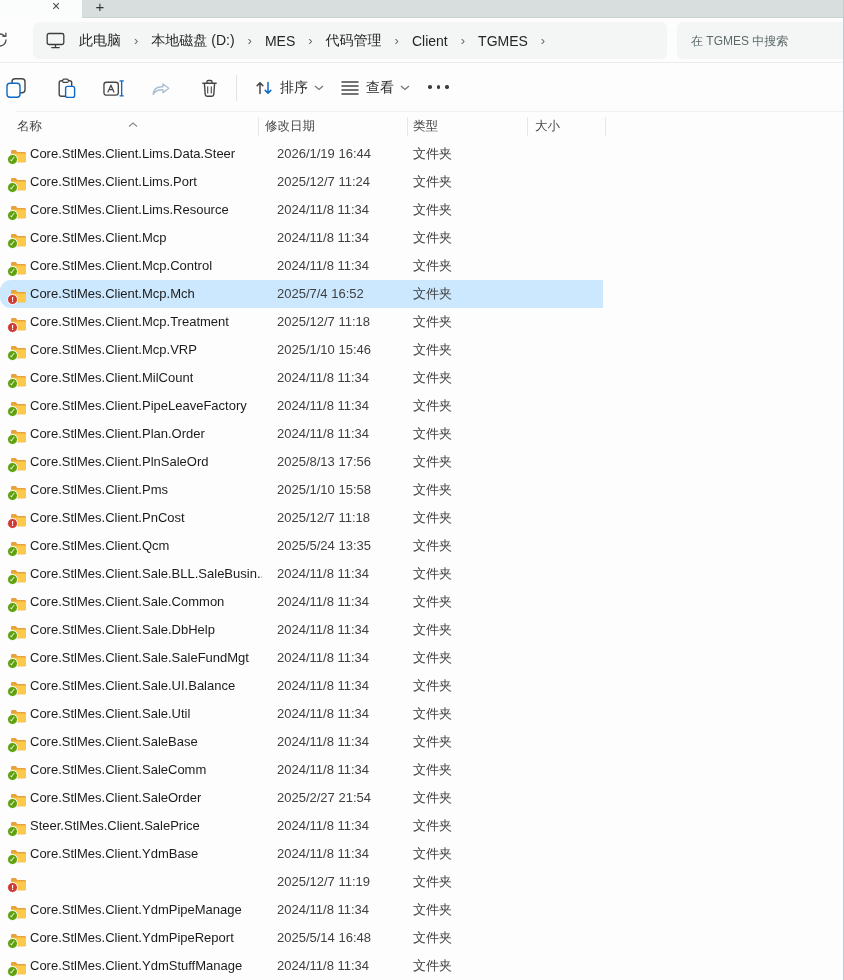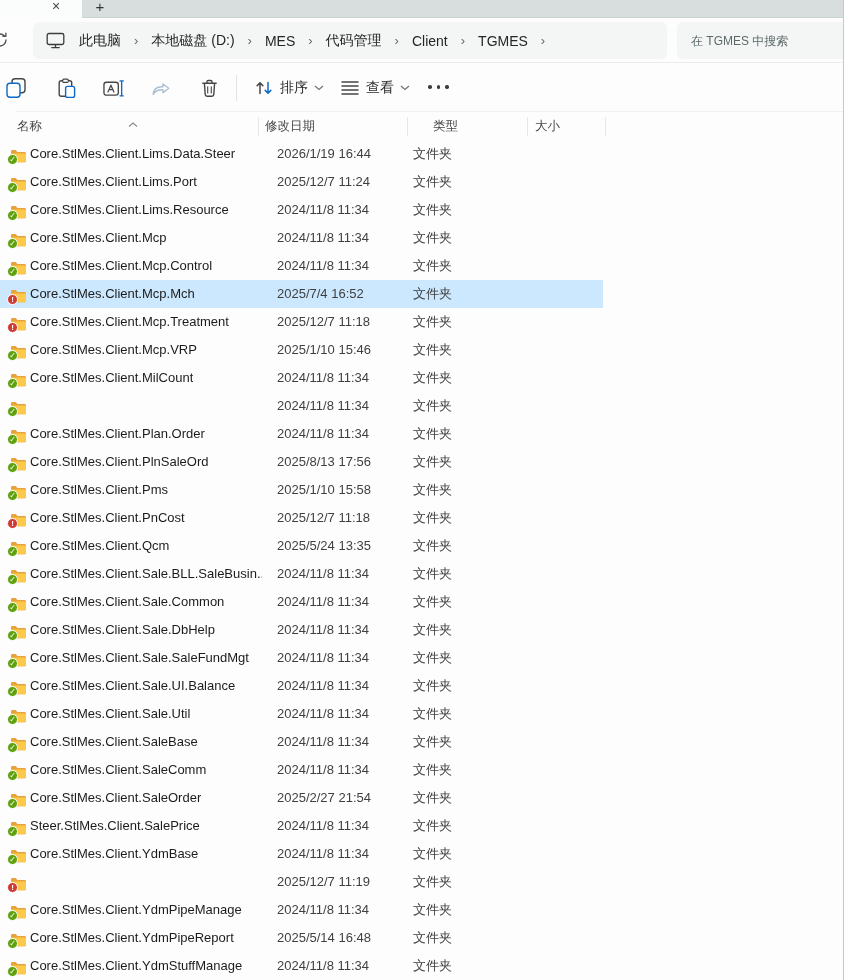--- a/index.html
+++ b/index.html
@@ -44,28 +44,28 @@
   .tb-divider { position:absolute; top:12px; width:1px; height:26px; background:#e3e3e3; }
   .tb-btn { position:absolute; top:10px; height:30px; display:flex; align-items:center;
     gap:6px; font-size:14px; color:#2b2b2b; padding:0 6px; border-radius:4px; }
   .more-dots { position:absolute; left:412px; top:22px; display:flex; gap:5px; }
   .more-dots i { width:3.5px; height:3.5px; border-radius:50%; background:#3c3c3c; }
 
   
   .colheader { position:absolute; left:0; top:112px; width:844px; height:28px; }
   .colheader .hcell { position:absolute; top:0; height:28px; line-height:28px;
     font-size:12.5px; color:#474747; }
-  .h-name { left:17px; } .h-date { left:265px; } .h-type { left:413px;margin-left:20px; } .h-size { left:535px; }
+  .h-name { left:17px; } .h-date { left:265px; } .h-type { left:413px; } .h-size { left:535px; }
   .hsep { position:absolute; top:5px; width:1px; height:19px; background:#e7e7e7; }
   .sort-caret { position:absolute; left:128px; top:1px; }
 
   
   .list { position:absolute; left:0; top:140px; width:844px; }
   .row { position:relative; height:28px; line-height:28px; font-size:13px; }
-  .row.selected { background:linear-gradient(to right,#cce8ff 0,#cce8ff 603px,transparent 603px); }
+  .row.selected { background:linear-gradient(to right,#cce8ff 0,#cce8ff 603px,transparent 603px);border-radius:11px; }
   .ficon { position:absolute; left:10px; top:6px; width:16px; height:16px; }
   .overlay { position:absolute; left:-3px; bottom:-3px; width:11px; height:11px;
     border-radius:50%; border:1px solid #fff; color:#fff; font-size:8px; font-weight:bold;
     text-align:center; line-height:10px; }
   .overlay.normal { background:#5ea10e; }
   .overlay.normal::after { content:"\2713"; }
   .overlay.modified { background:#cf3a34; }
   .overlay.modified::after { content:"!"; }
   .cell { position:absolute; top:0; white-space:nowrap; }
   .cell.name { left:30px; max-width:232px; overflow:hidden; color:#1c1c1c; }
@@ -322,20 +322,21 @@
   </div>
 
   <div class="row">
     <span class="ficon">
       <svg width="16" height="16" viewBox="0 0 16 16">
         <path d="M1 3.2 A1.2 1.2 0 0 1 2.2 2 H5.8 L7.4 4 H14.8 A1.2 1.2 0 0 1 16 5.2 V13 A1.2 1.2 0 0 1 14.8 14.2 H2.2 A1.2 1.2 0 0 1 1 13 Z" fill="#e8a33a"></path>
         <path d="M1 5.6 H16 V13 A1.2 1.2 0 0 1 14.8 14.2 H2.2 A1.2 1.2 0 0 1 1 13 Z" fill="#fcc94d"></path>
       </svg>
       <span class="overlay normal"></span>
     </span>
+    <span class="cell name">Core.StlMes.Client.PipeLeaveFactory</span>
     <span class="cell date">2024/11/8 11:34</span>
     <span class="cell type">文件夹</span>
   </div>
 
   <div class="row">
     <span class="ficon">
       <svg width="16" height="16" viewBox="0 0 16 16">
         <path d="M1 3.2 A1.2 1.2 0 0 1 2.2 2 H5.8 L7.4 4 H14.8 A1.2 1.2 0 0 1 16 5.2 V13 A1.2 1.2 0 0 1 14.8 14.2 H2.2 A1.2 1.2 0 0 1 1 13 Z" fill="#e8a33a"></path>
         <path d="M1 5.6 H16 V13 A1.2 1.2 0 0 1 14.8 14.2 H2.2 A1.2 1.2 0 0 1 1 13 Z" fill="#fcc94d"></path>
       </svg>

